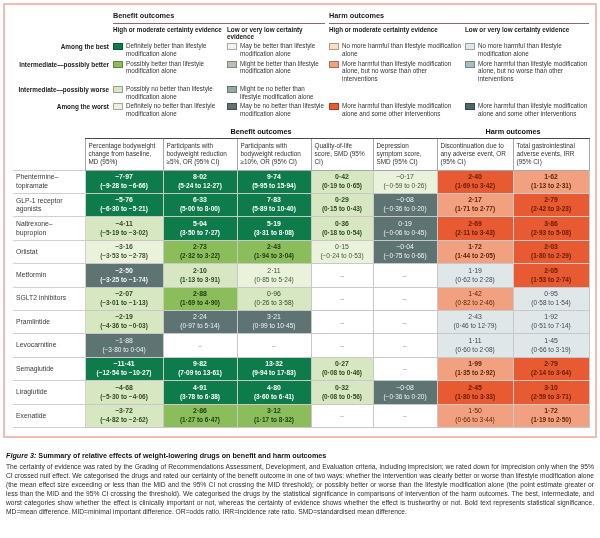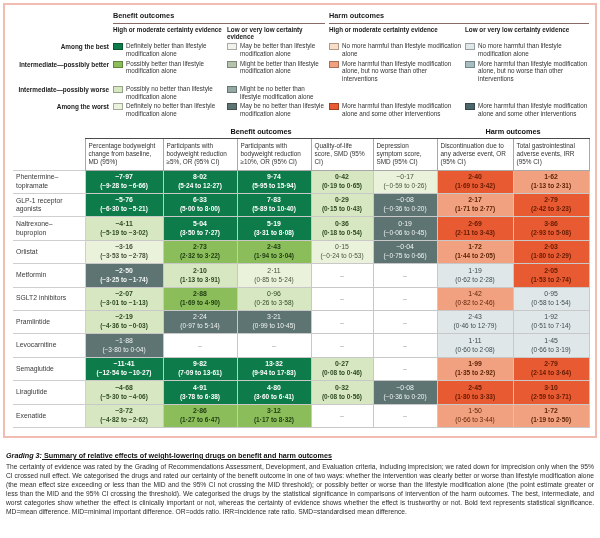--- a/index.html
+++ b/index.html
@@ -27,21 +27,21 @@
   .colh{font-size:6.4px;font-weight:normal;color:#333;text-align:left;vertical-align:top;padding:3px;border:1px solid #a8a8a8;line-height:1.3;background:#fff;}
   .rname{font-size:6.8px;font-weight:normal;color:#3a3a3a;text-align:left;padding:2px 3px;border:1px solid #cfcfcf;border-left:none;background:#fff;line-height:1.25;vertical-align:middle;}
   .cell{border:1px solid #c8c8c8;text-align:center;vertical-align:middle;padding:2.5px 1px;line-height:1.3;}
   .val{font-size:6.9px;}
   .ci{font-size:6.5px;}
   .dash{font-size:7px;}
   .section{font-size:7.2px;font-weight:bold;color:#111;padding:7px 0 5px;border:none;background:#fff;text-align:left;}
   
   .caption{padding:6px 6px 0;}
   .cap-label{font-style:italic;font-weight:bold;font-size:7.2px;color:#111;}
-  .cap-title{font-weight:bold;font-size:7.2px;color:#111;text-decoration:underline;}
+  .cap-title{font-weight:bold;font-size:7.2px;color:#111;}
   .cap-body{font-size:6.7px;color:#2d2d2d;line-height:1.33;margin-top:1.5px;text-align:justify;}
 </style>
 </head>
 <body>
 
 <div class="page">
   <div class="frame">
     <div id="legend">
         <div class="lrow">
           <div class="lc lc0"></div>
@@ -508,16 +508,16 @@
             </td>
             <td class="cell" style="background: rgb(242, 161, 128); color: rgb(94, 37, 6);">
               <div class="val" style="font-weight: bold;">1·72</div>
               <div class="ci" style="font-weight: bold;">(1·19 to 2·50)</div>
             </td>
           </tr>
         </tbody>
     </table>
   </div>
   <div class="caption">
-    <span class="cap-label">Grading 3:</span><span class="cap-title"> Summary of relative effects of weight-lowering drugs on benefit and harm outcomes</span>
+    <span class="cap-label">Figure 3:</span><span class="cap-title"> Summary of relative effects of weight-lowering drugs on benefit and harm outcomes</span>
     <div class="cap-body">The certainty of evidence was rated by the Grading of Recommendations Assessment, Development, and Evaluation criteria, including imprecision; we rated down for imprecision only when the 95% CI crossed null effect. We categorised the drugs and rated our certainty of the benefit outcome in one of two ways: whether the intervention was clearly better or worse than lifestyle modification alone (the mean effect size exceeding or less than the MID and the 95% CI not crossing the MID threshold); or possibly better or worse than the lifestyle modification alone (the point estimate greater or less than the MID and the 95% CI crossing the threshold). We categorised the drugs by the statistical significance in comparisons of intervention of the harm outcomes. The best, intermediate, and worst categories show whether the effect is clinically important or not, whereas the certainty of evidence shows whether the effect is trustworthy or not. Bold text represents statistical significance. MD=mean difference. MID=minimal important difference. OR=odds ratio. IRR=incidence rate ratio. SMD=standardised mean difference.</div>
   </div>
 </div>
 
 </body></html>

